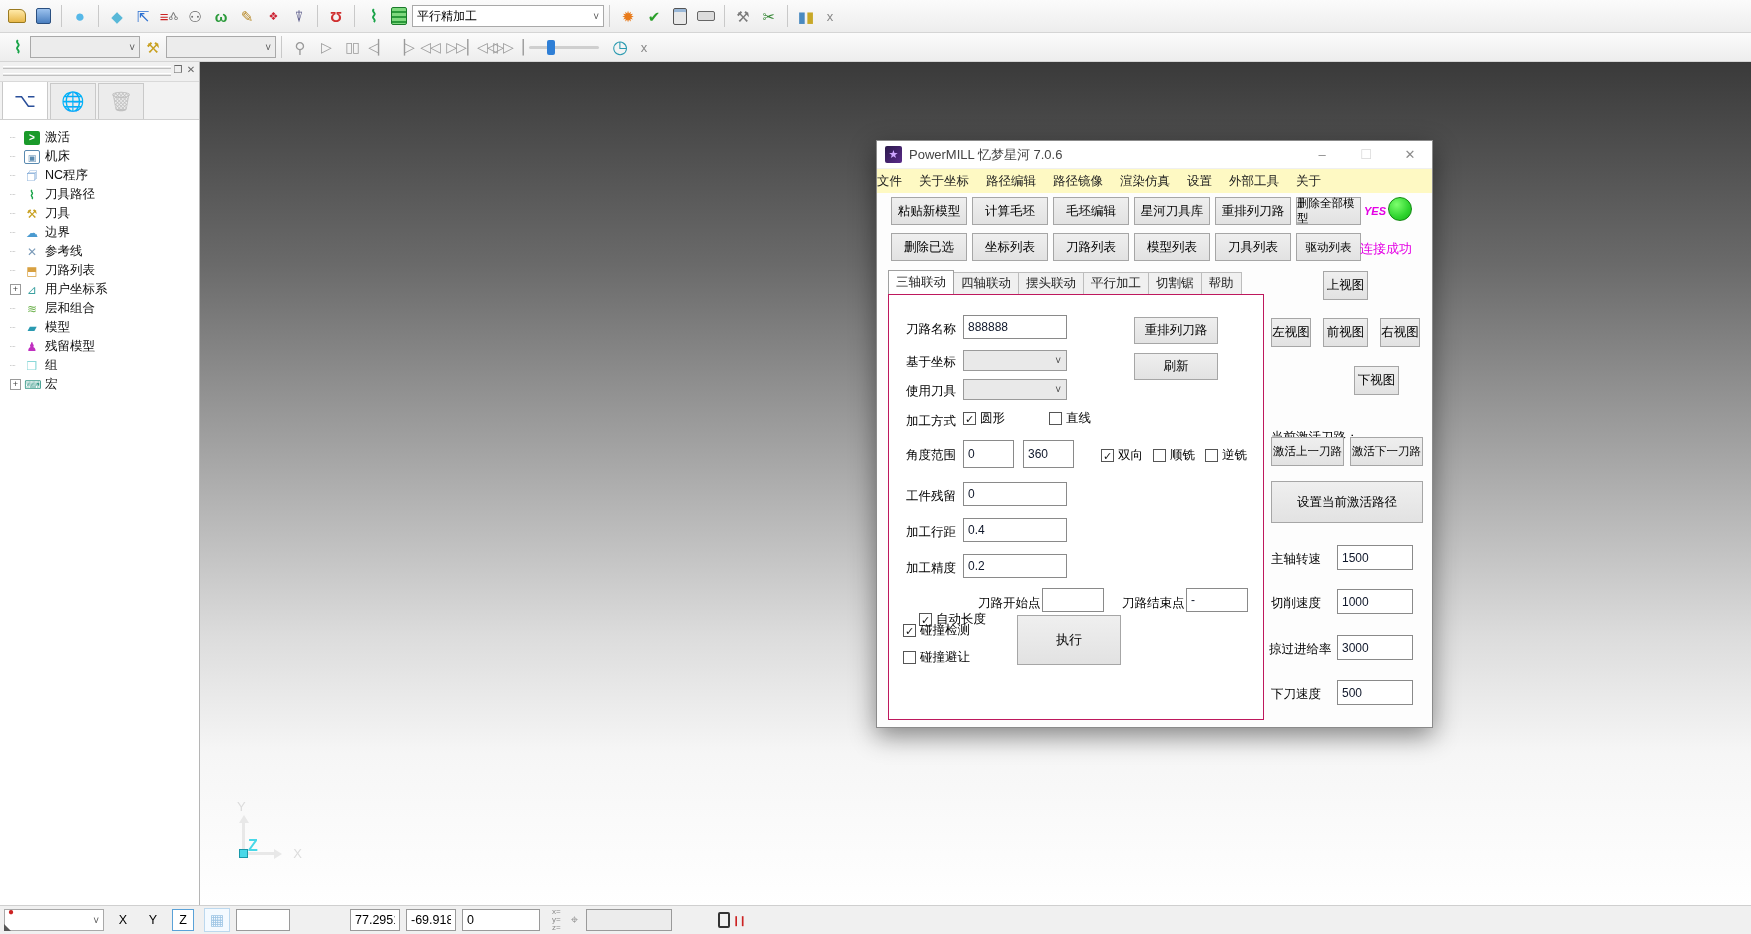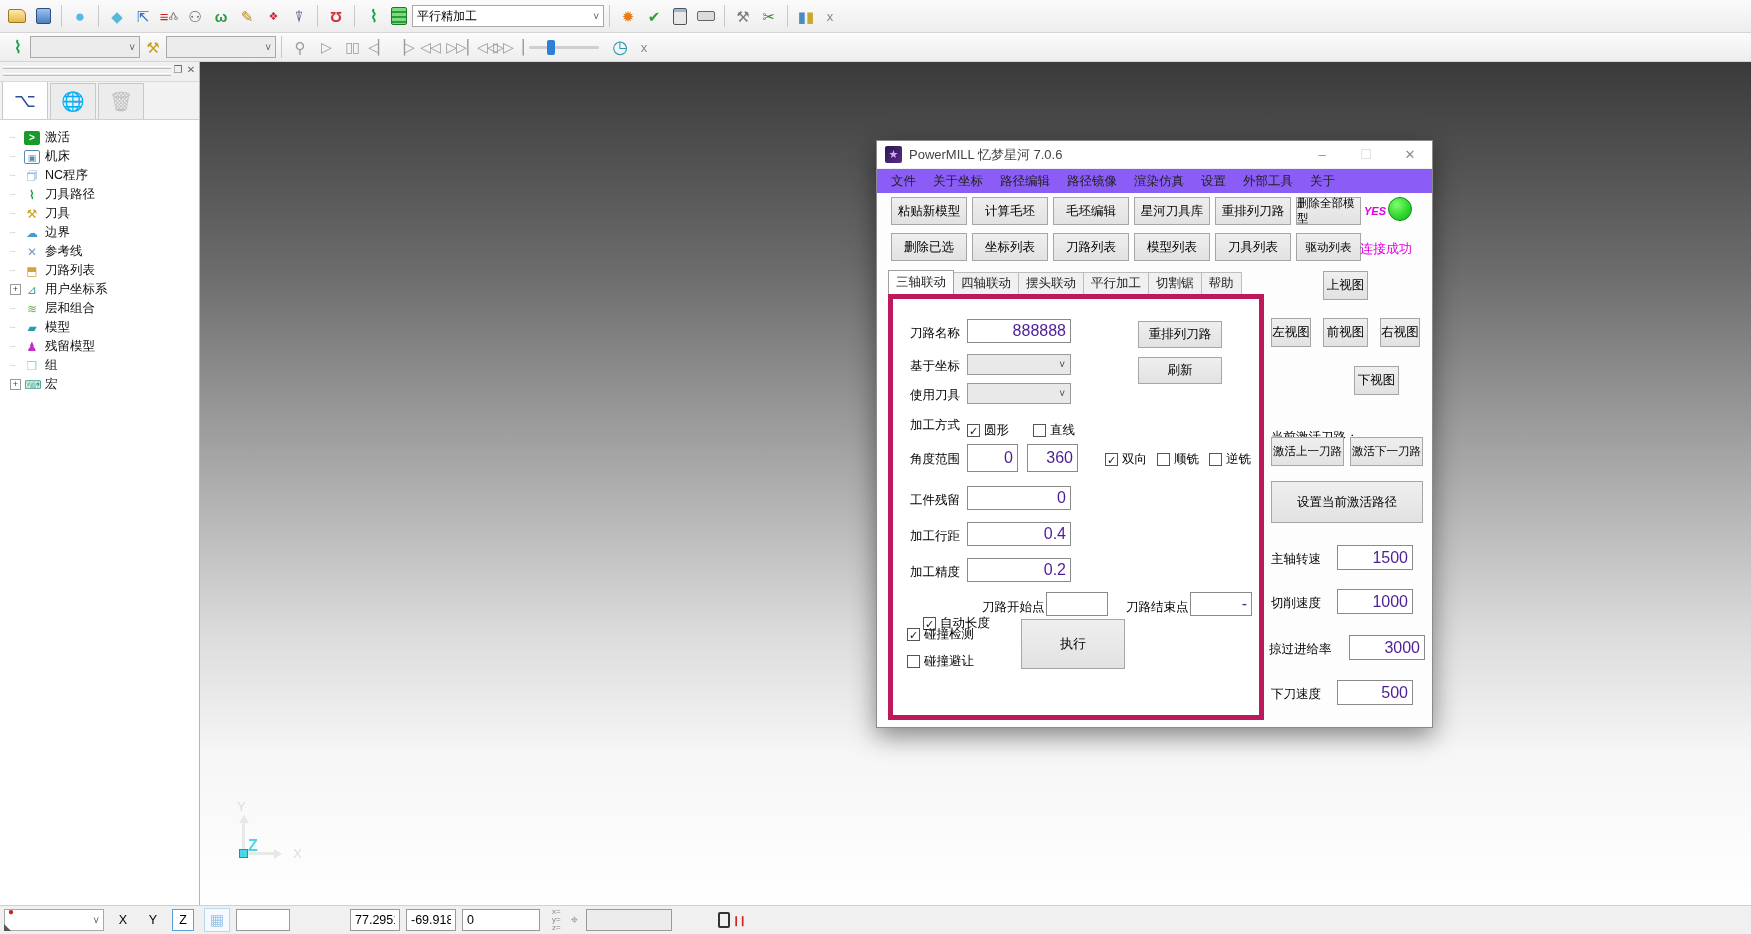--- a/index.html
+++ b/index.html
@@ -56,38 +56,38 @@
   #axis-triad .yarr { position:absolute; left:11px; bottom:44px; width:0; height:0; border:5px solid transparent; border-bottom:8px solid #e8e8e8; transform:rotate(0deg); }
   #axis-triad .xarr { position:absolute; left:46px; bottom:8px; width:0; height:0; border:5px solid transparent; border-left:8px solid #e8e8e8; }
 
   
   #dialog { position:absolute; left:876px; top:140px; width:557px; height:588px; background:#fdfdfd; border:1px solid #8b8b8b; box-shadow:0 8px 24px rgba(0,0,0,.45); z-index:10; }
   #dlg-titlebar { height:28px; background:#fff; display:flex; align-items:center; padding-left:8px; border-bottom:1px solid #f0f0f0; }
   #dlg-icon { width:17px; height:17px; background:linear-gradient(135deg,#2a1a4a,#5a2a8a); border-radius:2px; color:#cfa6ff; font-size:11px; line-height:17px; text-align:center; margin-right:7px; }
   #dlg-title { color:#444; font-size:13px; }
   .dlg-winbtns { margin-left:auto; display:flex; height:100%; }
   .dlg-winbtn { width:44px; display:flex; align-items:center; justify-content:center; color:#8b8b8b; font-size:13px; }
-  #dlg-menubar { height:24px; display:flex; align-items:center; padding-left:14px; background:#8b5cf6; }
+  #dlg-menubar { height:24px; display:flex; align-items:center; background:#fef9c3; }
   .menu-item { margin-right:17px; color:#222; font-size:12.5px; }
 
   .btn { background:linear-gradient(#efefef,#e2e2e2); border:1px solid #a6a6a6; display:flex; align-items:center; justify-content:center; color:#000; font-size:12.5px; }
   .action-btn { position:absolute; width:76px; height:28px; }
   #yes-text { position:absolute; left:487px; top:64px; color:#e400e4; font-weight:bold; font-size:11px; font-style:italic; }
   #status-dot { position:absolute; left:511px; top:56px; width:24px; height:24px; border-radius:50%; background:radial-gradient(circle at 35% 30%,#7dff6d,#2ed42e 60%,#18b018); border:1px solid #128a12; }
   #connect-text { position:absolute; left:483px; top:99px; color:#e400e4; font-size:13px; }
 
   
   #tabgroup { position:absolute; left:11px; top:131px; width:376px; height:448px; }
   .tabs { display:flex; height:22px; }
   .tab { padding:0 7px; display:flex; align-items:center; border:1px solid #bdbdbd; border-bottom:none; background:#f0f0f0; margin-right:-1px; font-size:12.5px; color:#222; }
   .tab.active { background:#fff; position:relative; z-index:2; height:24px; margin-top:-2px; border-color:#a0a0a0; }
-  .tabpage { position:absolute; top:22px; left:0; right:0; bottom:0; background:#fff; border:5px solid #be185d; }
+  .tabpage { position:absolute; top:22px; left:0; right:0; bottom:0; background:#fff; border:1px solid #be185d; }
 
   .flabel { position:absolute; color:#000; font-size:12.5px; }
-  .finput { position:absolute; height:24px; border:1px solid #8a8a8a; background:#fff; font-family:inherit; font-size:16px; padding:0 4px; color:#4c1d95;text-align:right; }
+  .finput { position:absolute; height:24px; border:1px solid #8a8a8a; background:#fff; font-family:inherit; font-size:12px; padding:0 4px; color:#0f172a; }
   .fcombo { position:absolute; height:21px; width:104px; background:#e9e9e9; border:1px solid #9a9a9a; display:flex; align-items:center; }
   .fcombo .chev { margin-left:auto; margin-right:5px; color:#444; font-size:10px; }
   .cb { display:inline-flex; align-items:center; margin-right:10px; }
   .cb .box { width:13px; height:13px; border:1px solid #555; background:#fff; margin-right:4px; font-size:11px; line-height:12px; text-align:center; color:#111; }
   .cb .box.on::before { content:"✓"; font-weight:bold; }
   .cbrow { position:absolute; display:flex; align-items:center; font-size:12.5px; }
 
   
   .view-btn { position:absolute; width:45px; height:29px; }
   .act-btn { position:absolute; height:29px; font-size:12px; }
@@ -410,21 +410,21 @@
       <div class="fcombo" style="left:74px;top:55px;">
           <span class="chev">˅</span>
         </div>
 
       <div class="flabel" style="left:17px;top:88px;">使用刀具</div>
       <div class="fcombo" style="left:74px;top:84px;">
           <span class="chev">˅</span>
         </div>
 
       <div class="flabel" style="left:17px;top:118px;">加工方式</div>
-      <div class="cbrow" style="left:74px;top:123px;">
+      <div class="cbrow" style="left:74px;top:115px;gap:20px;">
         <span class="cb">
             <span class="box on"></span>
             <span>圆形</span>
           </span>
         <span class="cb" style="margin-left:14px;">
             <span class="box"></span>
             <span>直线</span>
           </span>
       </div>
 
@@ -492,21 +492,21 @@
   <div class="flabel" style="left:394px;top:288px;">当前激活刀路：</div>
   <div class="btn act-btn" style="left:394px;top:296px;width:73px;font-size:11.5px;">激活上一刀路</div>
   <div class="btn act-btn" style="left:473px;top:296px;width:73px;font-size:11.5px;">激活下一刀路</div>
   <div class="btn" style="position:absolute;left:394px;top:340px;width:152px;height:42px;">设置当前激活路径</div>
 
   <div class="flabel" style="left:394px;top:410px;">主轴转速</div>
   <input class="finput spd-input" style="left: 460px; top: 404px;" value="1500">
   <div class="flabel" style="left:394px;top:454px;">切削速度</div>
   <input class="finput spd-input" style="left: 460px; top: 448px;" value="1000">
   <div class="flabel" style="left:392px;top:500px;">掠过进给率</div>
-  <input class="finput spd-input" style="left: 472px; top: 494px;" value="3000">
+  <input class="finput spd-input" style="left: 460px; top: 494px;" value="3000">
   <div class="flabel" style="left:394px;top:545px;">下刀速度</div>
   <input class="finput spd-input" style="left: 460px; top: 539px;" value="500">
 </div>
 
 <div id="statusbar">
   <div class="combo sb-combo">
     <span class="sb-reddot">●</span>
     <span class="sb-corner"></span>
     <span class="chev">˅</span>
   </div>

